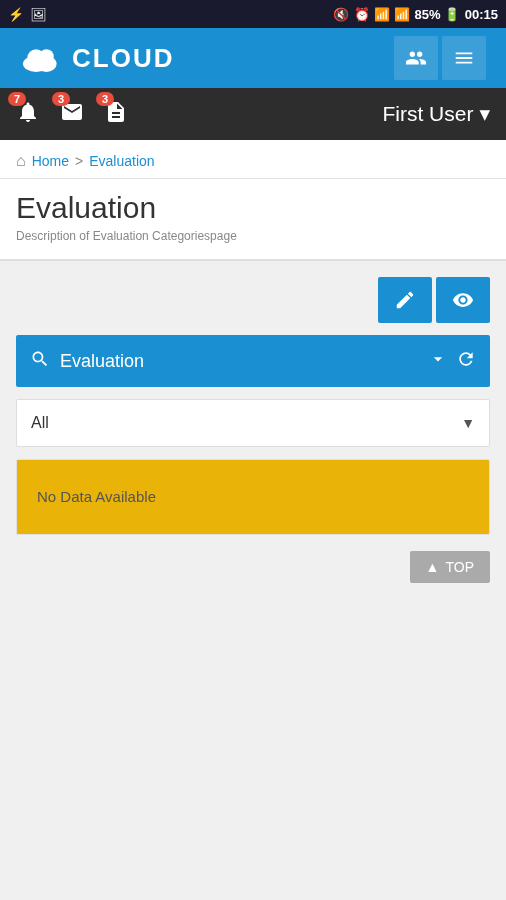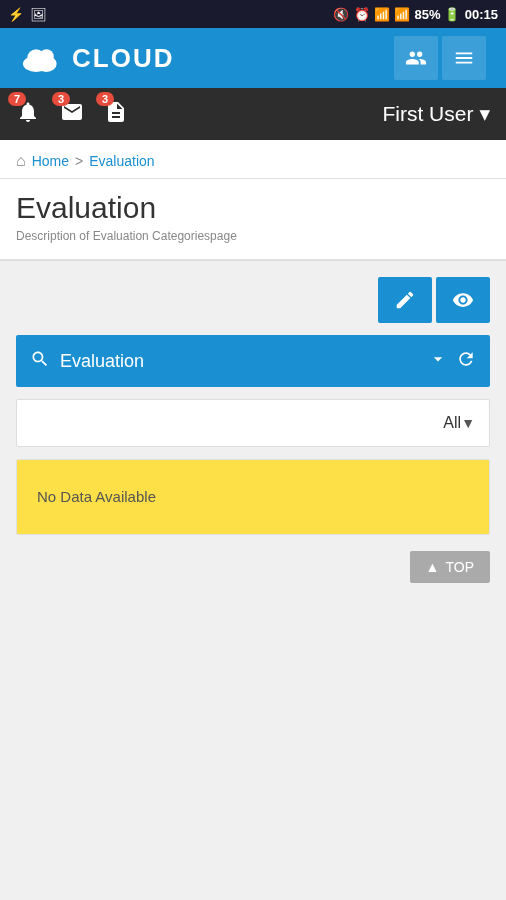--- a/index.html
+++ b/index.html
@@ -137,28 +137,28 @@
     .filter-dropdown {
       background: white;
       border: 1px solid #ddd;
       height: 48px;
       display: flex;
       align-items: center;
       padding: 0 14px;
       border-radius: 2px;
       margin-bottom: 12px;
       cursor: pointer;
-      justify-content: flex-end;
+      justify-content: space-between;
     }
     .filter-text { color: #333; font-size: 16px; }
     .filter-arrow { color: #555; font-size: 14px; }
 
     
     .no-data-box {
-      background: #fde047;
+      background: #eab308;
       border: 1px solid #e0e0e0;
       border-radius: 2px;
       padding: 28px 20px;
       text-align: left;
     }
     .no-data-text { color: #555; font-size: 15px; }
 
     
     .top-button-area { display: flex; justify-content: flex-end; margin-top: 16px; }
     .top-button {

